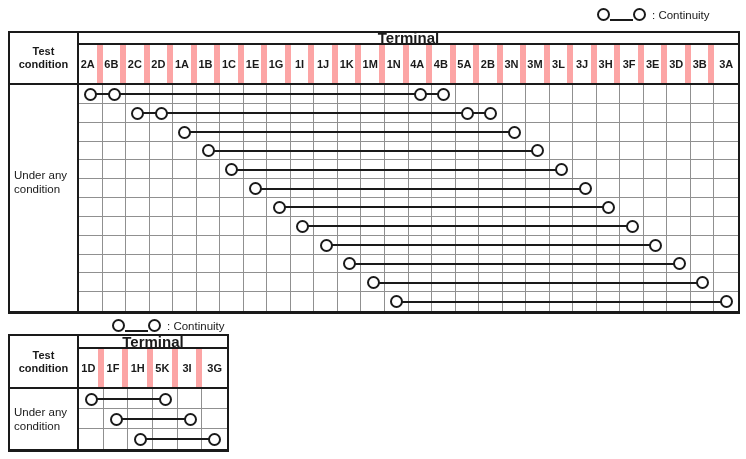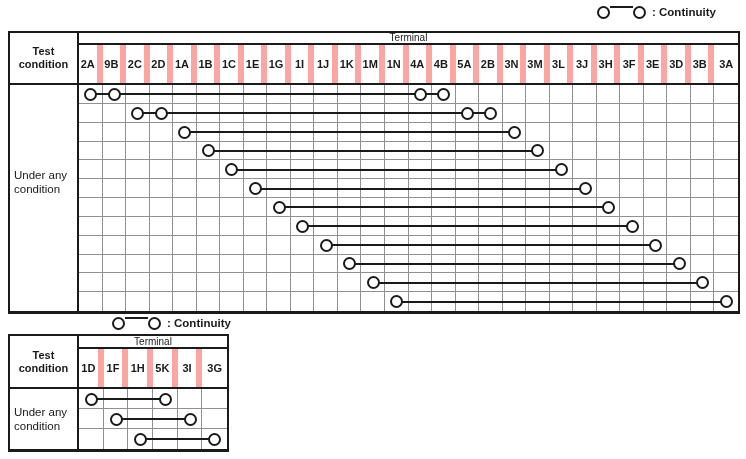--- a/index.html
+++ b/index.html
@@ -4,21 +4,21 @@
 <style>
   * { box-sizing: border-box; margin: 0; padding: 0; }
   html,body { background:#fff; }
   #page {
     position: relative; width: 746px; height: 459px;
     background: #fff; overflow: hidden;
     font-family: "Liberation Sans", sans-serif;
     color: #1a1a1a;
   }
   
-  .legend { position: absolute; display: flex; align-items: flex-start; height: 15px; font-weight: bold; }
+  .legend { position: absolute; display: flex; align-items: flex-end; height: 15px; }
   .legend .sym-circle {
     width: 13px; height: 13px; border: 2px solid #1a1a1a;
     border-radius: 50%; background: #fff; flex: 0 0 auto;
   }
   .legend .sym-line { width: 23px; height: 2px; background: #1a1a1a; flex: 0 0 auto; }
   .legend .legend-text { margin-left: 6px; font-size: 11.5px; white-space: nowrap; }
   #legend-top { left: 597px; top: 6px; }
   #legend-bottom { left: 112px; top: 317px; }
   
   .ctable {
@@ -33,21 +33,21 @@
   .tc-cell {
     grid-area: 1 / 1 / 3 / 2;
     border-right: 2px solid #1a1a1a; border-bottom: 2px solid #1a1a1a;
     display: flex; align-items: center; justify-content: center; text-align: center;
     font-weight: bold; font-size: 11px; line-height: 13px; padding: 0 3px;
   }
   .term-band {
     grid-area: 1 / 2 / 2 / 3;
     border-bottom: 2px solid #1a1a1a;
     display: flex; align-items: center; justify-content: center;
-    font-weight: normal; font-size: 10px; line-height: 10px;
+    font-weight: bold; font-size: 15px; line-height: 10px;
   }
   .col-labels {
     grid-area: 2 / 2 / 3 / 3;
     display: grid; border-bottom: 2px solid #1a1a1a;
   }
   .col-label {
     border-right: 6px solid #fca5a5;
     display: flex; align-items: center; justify-content: center;
     font-weight: bold; font-size: 11px; overflow: hidden;
   }
@@ -79,21 +79,21 @@
     <span class="sym-line"></span>
     <span class="sym-circle"></span>
     <span class="legend-text">: Continuity</span>
   </div>
 
   <div class="ctable t-main">
     <div class="tc-cell">Test condition</div>
     <div class="term-band">Terminal</div>
     <div class="col-labels" style="grid-template-columns: repeat(28, 1fr);">
         <div class="col-label">2A</div>
-        <div class="col-label">9B</div>
+        <div class="col-label">6B</div>
         <div class="col-label">2C</div>
         <div class="col-label">2D</div>
         <div class="col-label">1A</div>
         <div class="col-label">1B</div>
         <div class="col-label">1C</div>
         <div class="col-label">1E</div>
         <div class="col-label">1G</div>
         <div class="col-label">1I</div>
         <div class="col-label">1J</div>
         <div class="col-label">1K</div>

